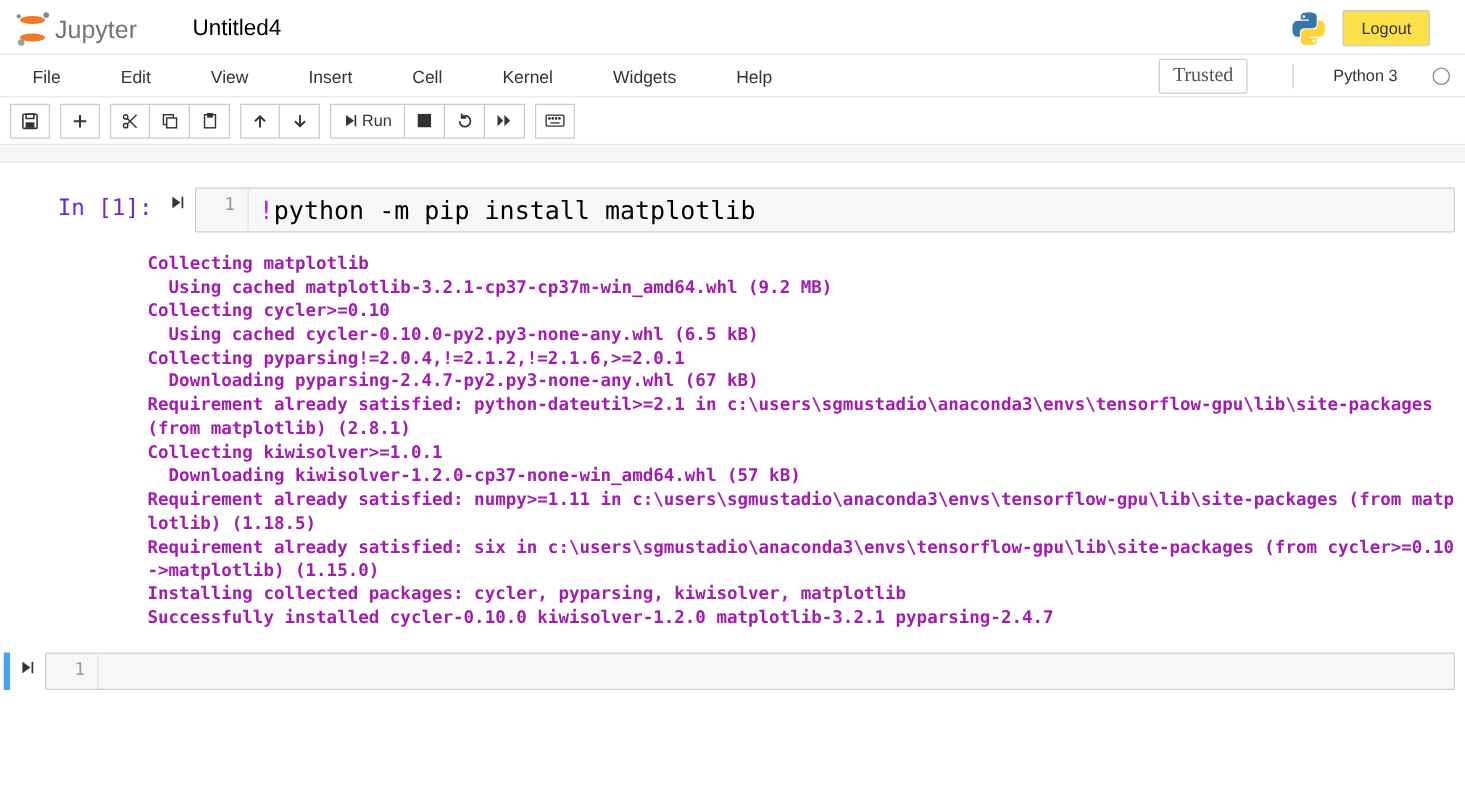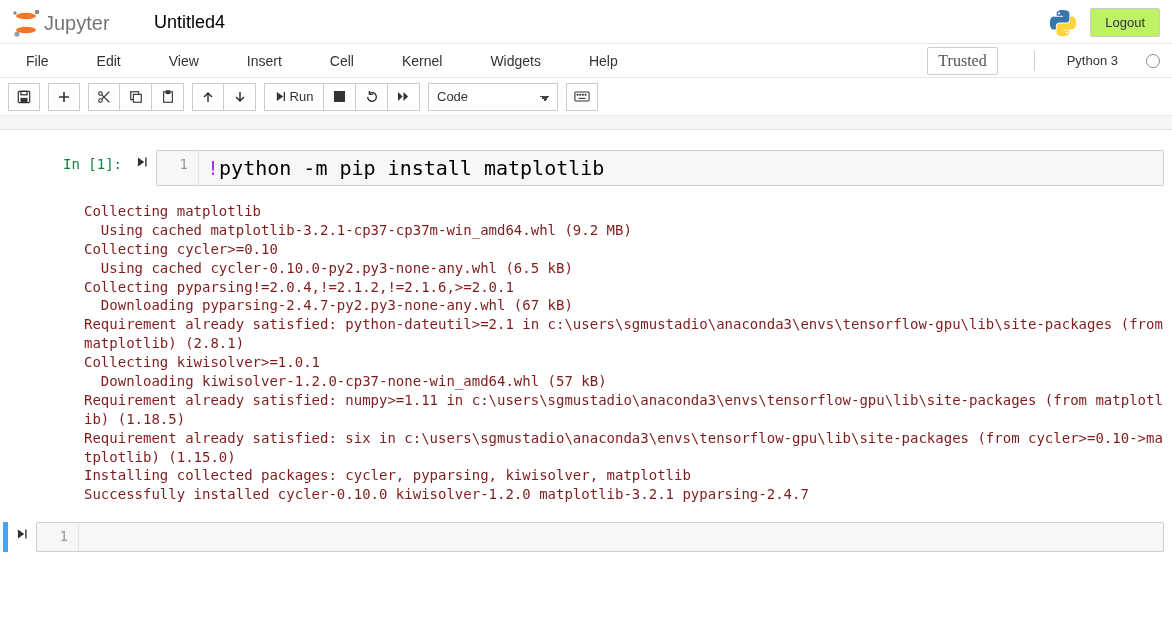--- a/index.html
+++ b/index.html
@@ -8,21 +8,21 @@
     font-family: "Helvetica Neue", Helvetica, Arial, sans-serif;
     font-size: 13px;
     color: #333;
     background: #fff;
   }
 
   
   .header {
     display: flex;
     align-items: center;
-    padding: 6px 12px 4px 12px;
+    padding: 6px 28px 4px 12px;
     border-bottom: 1px solid #e7e7e7;
     height: 44px;
   }
   .logo {
     display: flex;
     align-items: center;
     margin-right: 14px;
   }
   .logo svg { display: block; }
   .notebook-title {
@@ -31,21 +31,21 @@
     margin-right: 24px;
   }
   .checkpoint {
     color: #777;
     font-size: 13px;
   }
   .header-spacer { flex: 1; }
   .python-logo { margin-right: 12px; display:flex; align-items:center; }
   .logout-btn {
     border: 1px solid #ccc;
-    background: #bef264;
+    background: #fde047;
     padding: 6px 14px;
     font-size: 13px;
     color: #333;
     border-radius: 2px;
     cursor: pointer;
   }
 
   
   .menubar {
     display: flex;
@@ -142,22 +142,22 @@
   .prompt-col {
     width: 120px;
     flex-shrink: 0;
     display:flex;
     justify-content: flex-end;
     padding-right: 6px;
     padding-top: 6px;
   }
   .prompt {
     font-family: monospace;
-    font-size: 14px;
-    color: #15803d;
+    font-size: 18px;
+    color: #6d28d9;
     text-align: center;
   }
   .run-arrow-col {
     width: 28px;
     flex-shrink:0;
     display:flex;
     align-items:flex-start;
     justify-content:center;
     padding-top:6px;
   }
@@ -191,28 +191,29 @@
     font-family: monospace;
     font-size: 20px;
     padding: 5px 8px;
     white-space: pre;
     color:#000;
   }
   .code-text .op { color:#AA22FF; }
   .code-text .cmd { color:#000; }
 
   .output {
-    margin-left: 72px;
+    margin-left: 106px;
     padding: 10px 0 0 4px;
     font-family: monospace;
     font-size: 14px;
     white-space: pre-wrap;
-    color: #7f1d1d;
+    color: #a21caf;
     line-height: 1.35;
     word-break: break-all;
+    font-weight: bold;
   }
 
   .cell-row { display:flex; flex:1; }
 </style>
 </head>
 <body>
 
 <div class="header">
   <div class="logo">
     <svg width="128" height="30" viewBox="0 0 128 30">
@@ -320,25 +321,20 @@
       <svg width="14" height="14" viewBox="0 0 16 16" fill="none" stroke="#333" stroke-width="1.6">
           <path d="M3 8a5 5 0 1 0 2-4"></path>
           <path d="M5 1v4h4"></path>
         </svg>
     </button>
     <button class="tb-btn" title="restart the kernel, then re-run the whole notebook">
       <svg width="13" height="11" viewBox="0 0 14 12">
           <path d="M1 1l5 5-5 5zM7 1l5 5-5 5z" fill="#333"></path>
         </svg>
     </button>
-  </div>
-  <div class="tb-group">
-    <select class="cell-type-select">
-      <option>Code</option>
-    </select>
   </div>
   <div class="tb-group">
     <button class="tb-btn" title="open the command palette">
       <svg width="16" height="11" viewBox="0 0 18 12" fill="none" stroke="#333" stroke-width="1.2">
           <rect x="1" y="1" width="16" height="10" rx="1"></rect>
           <circle cx="4" cy="4" r="0.6" fill="#333"></circle>
           <circle cx="7" cy="4" r="0.6" fill="#333"></circle>
           <circle cx="10" cy="4" r="0.6" fill="#333"></circle>
           <circle cx="13" cy="4" r="0.6" fill="#333"></circle>
           <rect x="5" y="7.5" width="8" height="1.2" fill="#333" stroke="none"></rect>

